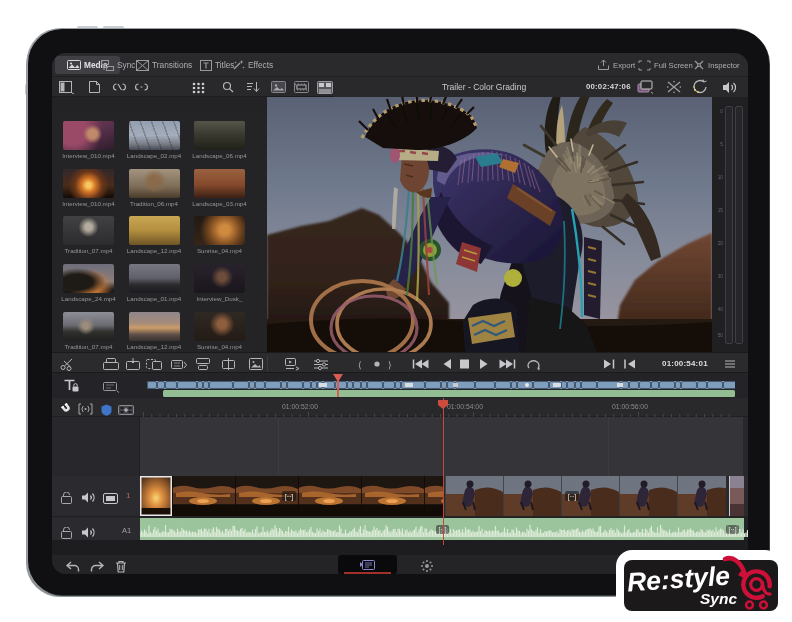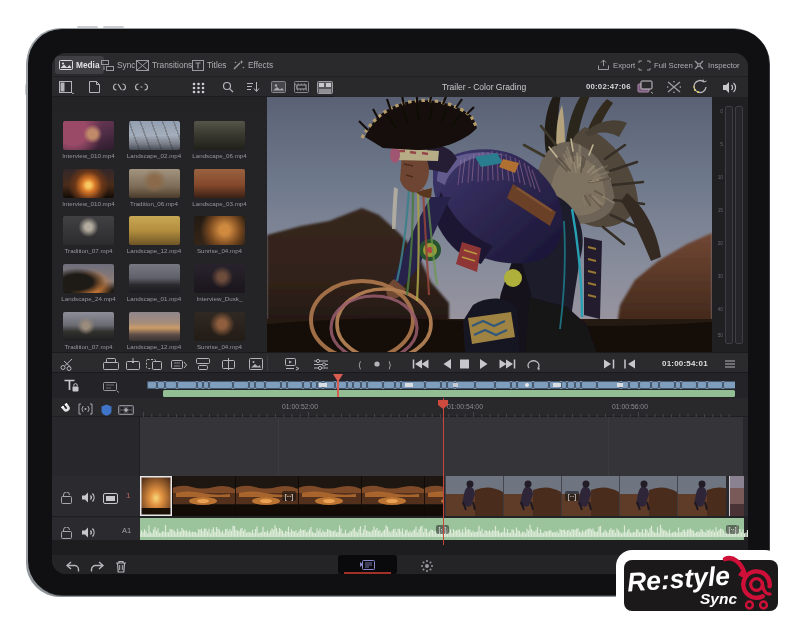--- a/index.html
+++ b/index.html
@@ -12,21 +12,21 @@
           background:#101012;
           box-shadow: -1.5px -1px 0 #9aa0a4, 1px 1px 0 #3a3d40, -2px 2px 0 #8e9498; }
   .sidebtn { background:#caced2; border-radius:1.5px; }
   #screen { left:52px; top:53px; width:696px; height:521px; border-radius:14px; background:#232326; overflow:hidden; }
   .scr { position:absolute; }
 
   
   #row1 { left:0; top:0; width:696px; height:24px; background:#2a2a2d; border-bottom:1px solid #202022; }
   .tab { position:absolute; top:3px; height:18px; display:flex; align-items:center; color:#aeaeb2; font-size:8.3px; white-space:nowrap; }
   .tab svg { margin-right:3px; }
-  #tabMedia { left:3px; background:#3f3f44; border-radius:3px; padding:0 4px; color:#e2e2e4; font-weight:bold; }
+  #tabMedia { left:3px; background:#3f3f44; border-radius:3px; padding:0 12px; color:#e2e2e4; font-weight:bold; }
 
   
   #row2 { left:0; top:24px; width:696px; height:20px; background:#29292c; border-bottom:1px solid #1d1d1f; }
   .ic2 { position:absolute; top:2px; height:16px; display:flex; align-items:center; }
 
   
   #crumb { left:0; top:44px; width:282px; height:16px; background:#2b2b2e; color:#c3c3c7; font-size:8.5px; line-height:16px; padding-left:8px; border-bottom:1px solid #202022;}
   #grid { left:0; top:60px; width:215px; height:239px; background:#242427; }
   .thumb { position:absolute; width:51px; height:29px; border-radius:2px; overflow:hidden; }
   .tlabel { position:absolute; width:62px; text-align:center; font-size:6.2px; color:#96969c; white-space:nowrap; }
@@ -87,21 +87,21 @@
           </svg>
         Sync
       </div>
       <div class="tab" style="left:84px;">
         <svg width="13" height="11" viewBox="0 0 13 11">
             <rect x="0.5" y="0.5" width="12" height="10" fill="none" stroke="#9a9a9e"></rect>
             <path d="M1 1 L12 10 M12 1 L1 10" stroke="#9a9a9e"></path>
           </svg>
         Transitions
       </div>
-      <div class="tab" style="left:140px;">
+      <div class="tab" style="left:148px;">
         <svg width="12" height="11" viewBox="0 0 12 11">
             <rect x="0.5" y="0.5" width="11" height="10" fill="none" stroke="#9a9a9e"></rect>
             <path d="M3.5 3 h5 M6 3 v5.5" stroke="#9a9a9e" stroke-width="1.2"></path>
           </svg>
         Titles
       </div>
       <div class="tab" style="left:180px;">
         <svg width="13" height="12" viewBox="0 0 13 12">
             <path d="M2 10 L8 4" stroke="#9a9a9e" stroke-width="1.5"></path>
             <path d="M9.5 1 l0.6 1.4 1.4.6 -1.4.6 -.6 1.4 -.6 -1.4 -1.4 -.6 1.4 -.6 z" fill="#9a9a9e"></path>

